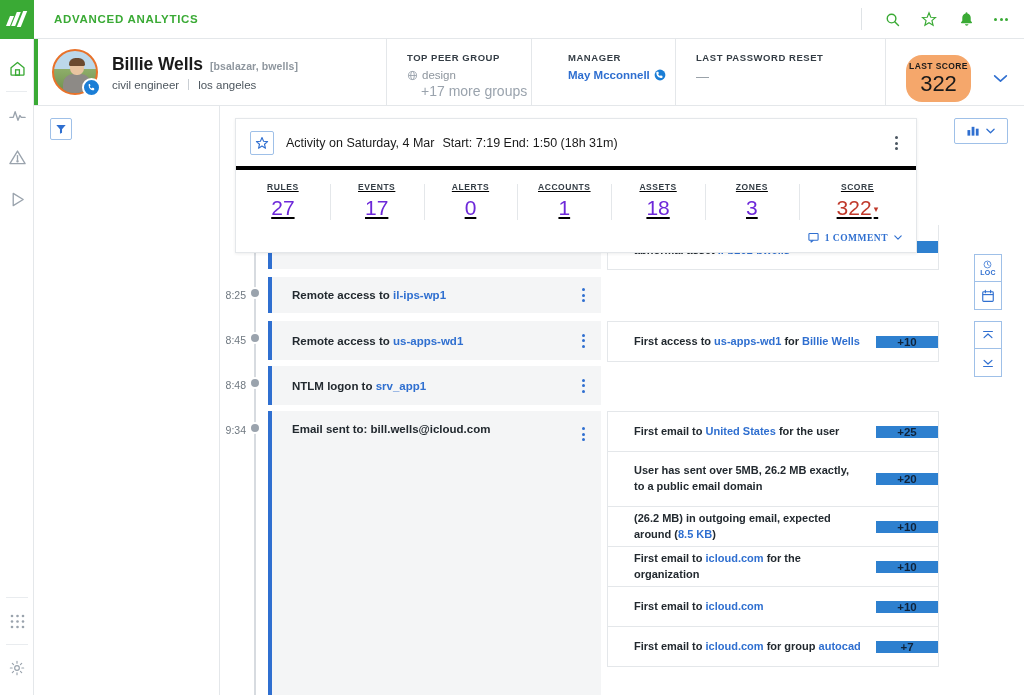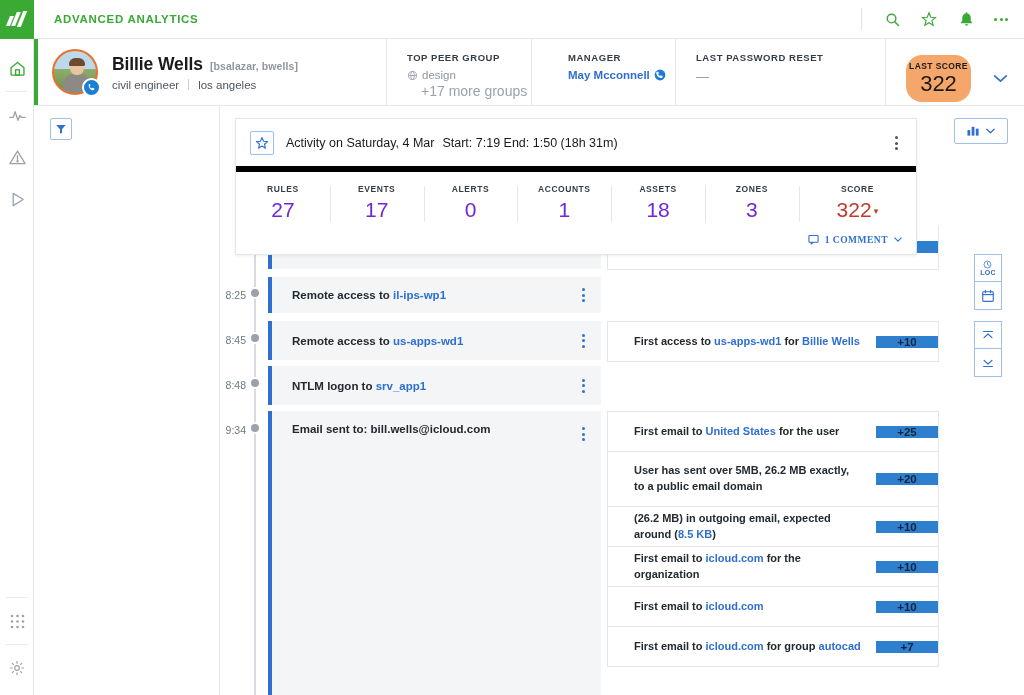--- a/index.html
+++ b/index.html
@@ -126,32 +126,32 @@
   .left-col-line {
     position:absolute; top:0; left:185px; width:1px; height:589px; background:#e4e7ea;
   }
 
   
   .card {
     position:absolute; top:12px; left:201px; width:682px;
     background:#fff; border:1px solid #e4e7ea;
     box-shadow: 0 1px 3px rgba(0,0,0,0.07); z-index: 5;
   }
-  .card-head { display:flex; align-items:center; padding:12px 14px 11px 14px; border-bottom:6px solid #000000;}
+  .card-head { display:flex; align-items:center; padding:12px 14px 11px 14px; border-bottom:4px solid #000000;}
   .star-box {
     width:24px;height:24px;border:1px solid #9fc0e8;border-radius:2px;
     display:flex;align-items:center;justify-content:center;cursor:pointer; flex:none;
   }
   .card-title { margin-left:12px; font-size:12.5px; color:#1a1a1a; font-weight:normal;}
   .card-title b { font-weight:normal; }
   .card-title .time { margin-left: 8px; }
   .kebab { margin-left:auto; display:flex; flex-direction:column; gap:2.5px; cursor:pointer; padding:2px 4px;}
   .kebab span { width:3px;height:3px;border-radius:50%;background:#4a5560;}
 
-  .stats { display:flex; padding: 10px 0 8px 0; }
+  .stats { display:flex; padding: 10px 0 8px 0; text-decoration: underline; }
   .stat { flex:1; text-align:center; position:relative; padding: 2px 0 4px 0;}
   .stat + .stat::before {
     content:''; position:absolute; left:0; top:4px; bottom:4px; width:1px; background:#e4e7ea;
   }
   .stat-label { font-size:8.5px; font-weight:bold; letter-spacing:0.55px; color:#343d45;}
   .stat-val { margin-top:4px; font-size:21px; color:#6d28d9; font-weight:normal;}
   .stat.score .stat-val { color:#c0392b; }
   .stat.score { flex: 1.25; }
   .caret-sm { font-size:9px; color:#c0392b; margin-left:2px; vertical-align: middle;}
 

